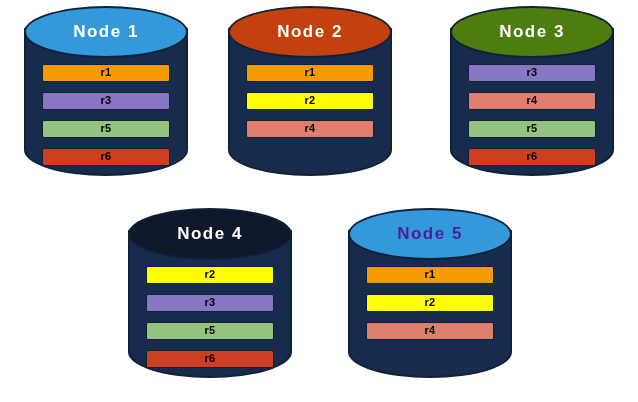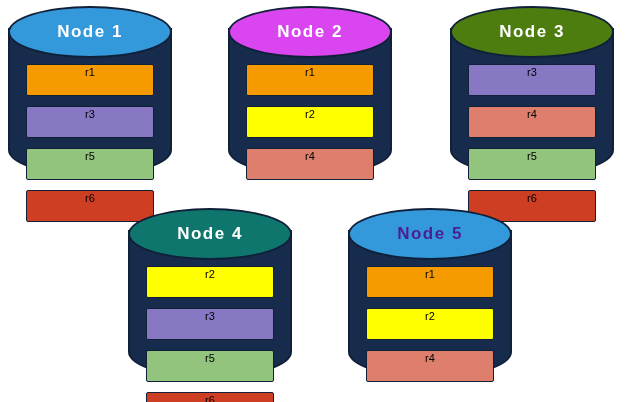--- a/index.html
+++ b/index.html
@@ -75,34 +75,34 @@
     left: 18px;
     top: 58px;
     width: 128px;
     display: flex;
     flex-direction: column;
     gap: 10px;
   }
   .node.row2 .replicas { top: 58px; }
 
   .replica {
-    height: 32px;
+    height: 18px;
     border: 1px solid #0f2038;
     box-sizing: border-box;
     border-radius: 2px;
     color: #000000;
     font-size: 11px;
-    font-weight: normal;
+    font-weight: bold;
     line-height: 14px;
     text-align: center;
     letter-spacing: 0.2px;
   }
 
   
-  #node-1 { left: 8px;   top: 6px; }
+  #node-1 { left: 24px;   top: 6px; }
   #node-2 { left: 228px; top: 6px; }
   #node-3 { left: 450px; top: 6px; }
   #node-4 { left: 128px; top: 208px; }
   #node-5 { left: 348px; top: 208px; }
 </style>
 </head>
 <body style="background: rgb(255, 255, 255);">
 
 <div id="diagram">
 
@@ -114,21 +114,21 @@
     <div class="replicas">
       <div class="replica" style="background: rgb(245, 155, 0); color: rgb(0, 0, 0); border-color: rgb(15, 32, 56);">r1</div>
       <div class="replica" style="background: rgb(136, 120, 195); color: rgb(0, 0, 0); border-color: rgb(15, 32, 56);">r3</div>
       <div class="replica" style="background: rgb(146, 196, 125); color: rgb(0, 0, 0); border-color: rgb(15, 32, 56);">r5</div>
       <div class="replica" style="background: rgb(206, 62, 34); color: rgb(0, 0, 0); border-color: rgb(15, 32, 56);">r6</div>
     </div>
   </div>
 
   <div class="node" id="node-2">
     <div class="cyl-body" style="background: rgb(23, 43, 77); border-color: rgb(15, 32, 56);"></div>
-    <div class="cyl-top" style="background: #d946ef; border-color: rgb(15, 32, 56);">
+    <div class="cyl-top" style="background: #c2410c; border-color: rgb(15, 32, 56);">
       <span class="node-label" style="color: rgb(255, 255, 255);">Node  2</span>
     </div>
     <div class="replicas">
       <div class="replica" style="background: rgb(245, 155, 0); color: rgb(0, 0, 0); border-color: rgb(15, 32, 56);">r1</div>
       <div class="replica" style="background: rgb(255, 255, 0); color: rgb(0, 0, 0); border-color: rgb(15, 32, 56);">r2</div>
       <div class="replica" style="background: rgb(222, 127, 110); color: rgb(0, 0, 0); border-color: rgb(15, 32, 56);">r4</div>
     </div>
   </div>
 
   <div class="node" id="node-3">
@@ -139,21 +139,21 @@
     <div class="replicas">
       <div class="replica" style="background: rgb(136, 120, 195); color: rgb(0, 0, 0); border-color: rgb(15, 32, 56);">r3</div>
       <div class="replica" style="background: rgb(222, 127, 110); color: rgb(0, 0, 0); border-color: rgb(15, 32, 56);">r4</div>
       <div class="replica" style="background: rgb(146, 196, 125); color: rgb(0, 0, 0); border-color: rgb(15, 32, 56);">r5</div>
       <div class="replica" style="background: rgb(206, 62, 34); color: rgb(0, 0, 0); border-color: rgb(15, 32, 56);">r6</div>
     </div>
   </div>
 
   <div class="node row2" id="node-4">
     <div class="cyl-body" style="background: rgb(23, 43, 77); border-color: rgb(15, 32, 56);"></div>
-    <div class="cyl-top" style="background: #0f766e; border-color: rgb(15, 32, 56);">
+    <div class="cyl-top" style="background: #0f172a; border-color: rgb(15, 32, 56);">
       <span class="node-label" style="color: rgb(255, 255, 255);">Node  4</span>
     </div>
     <div class="replicas">
       <div class="replica" style="background: rgb(255, 255, 0); color: rgb(0, 0, 0); border-color: rgb(15, 32, 56);">r2</div>
       <div class="replica" style="background: rgb(136, 120, 195); color: rgb(0, 0, 0); border-color: rgb(15, 32, 56);">r3</div>
       <div class="replica" style="background: rgb(146, 196, 125); color: rgb(0, 0, 0); border-color: rgb(15, 32, 56);">r5</div>
       <div class="replica" style="background: rgb(206, 62, 34); color: rgb(0, 0, 0); border-color: rgb(15, 32, 56);">r6</div>
     </div>
   </div>
 

